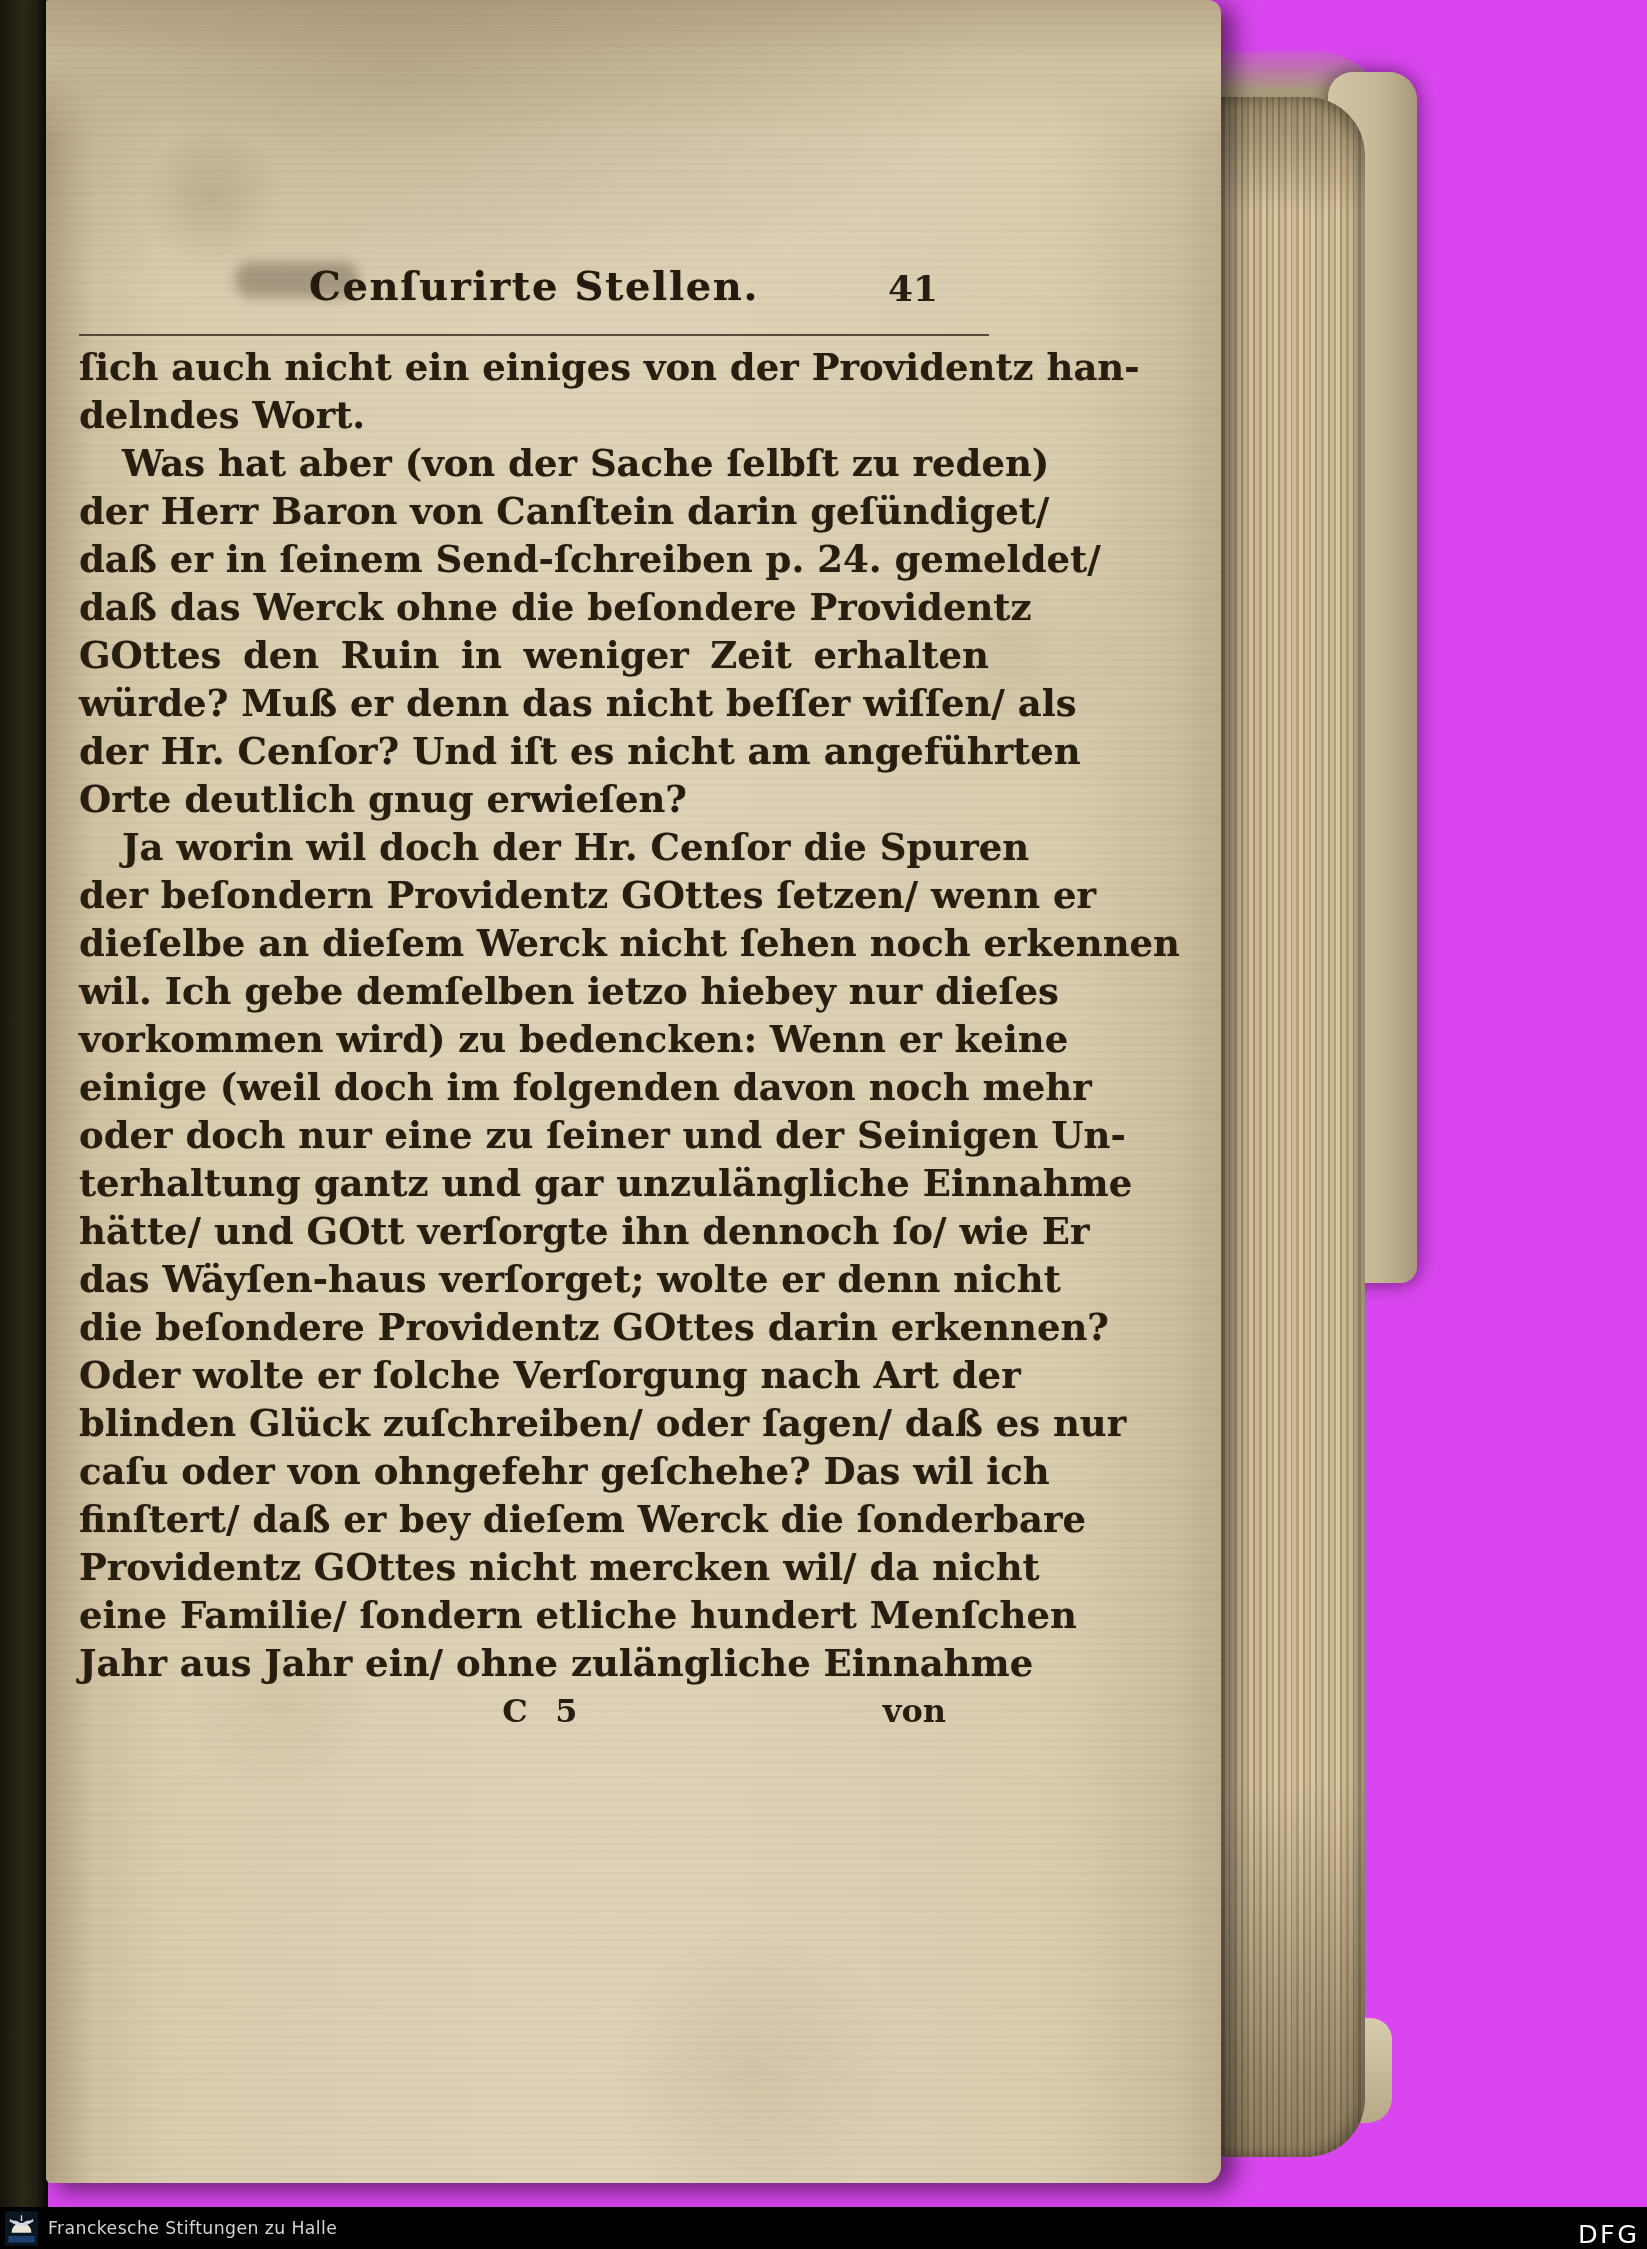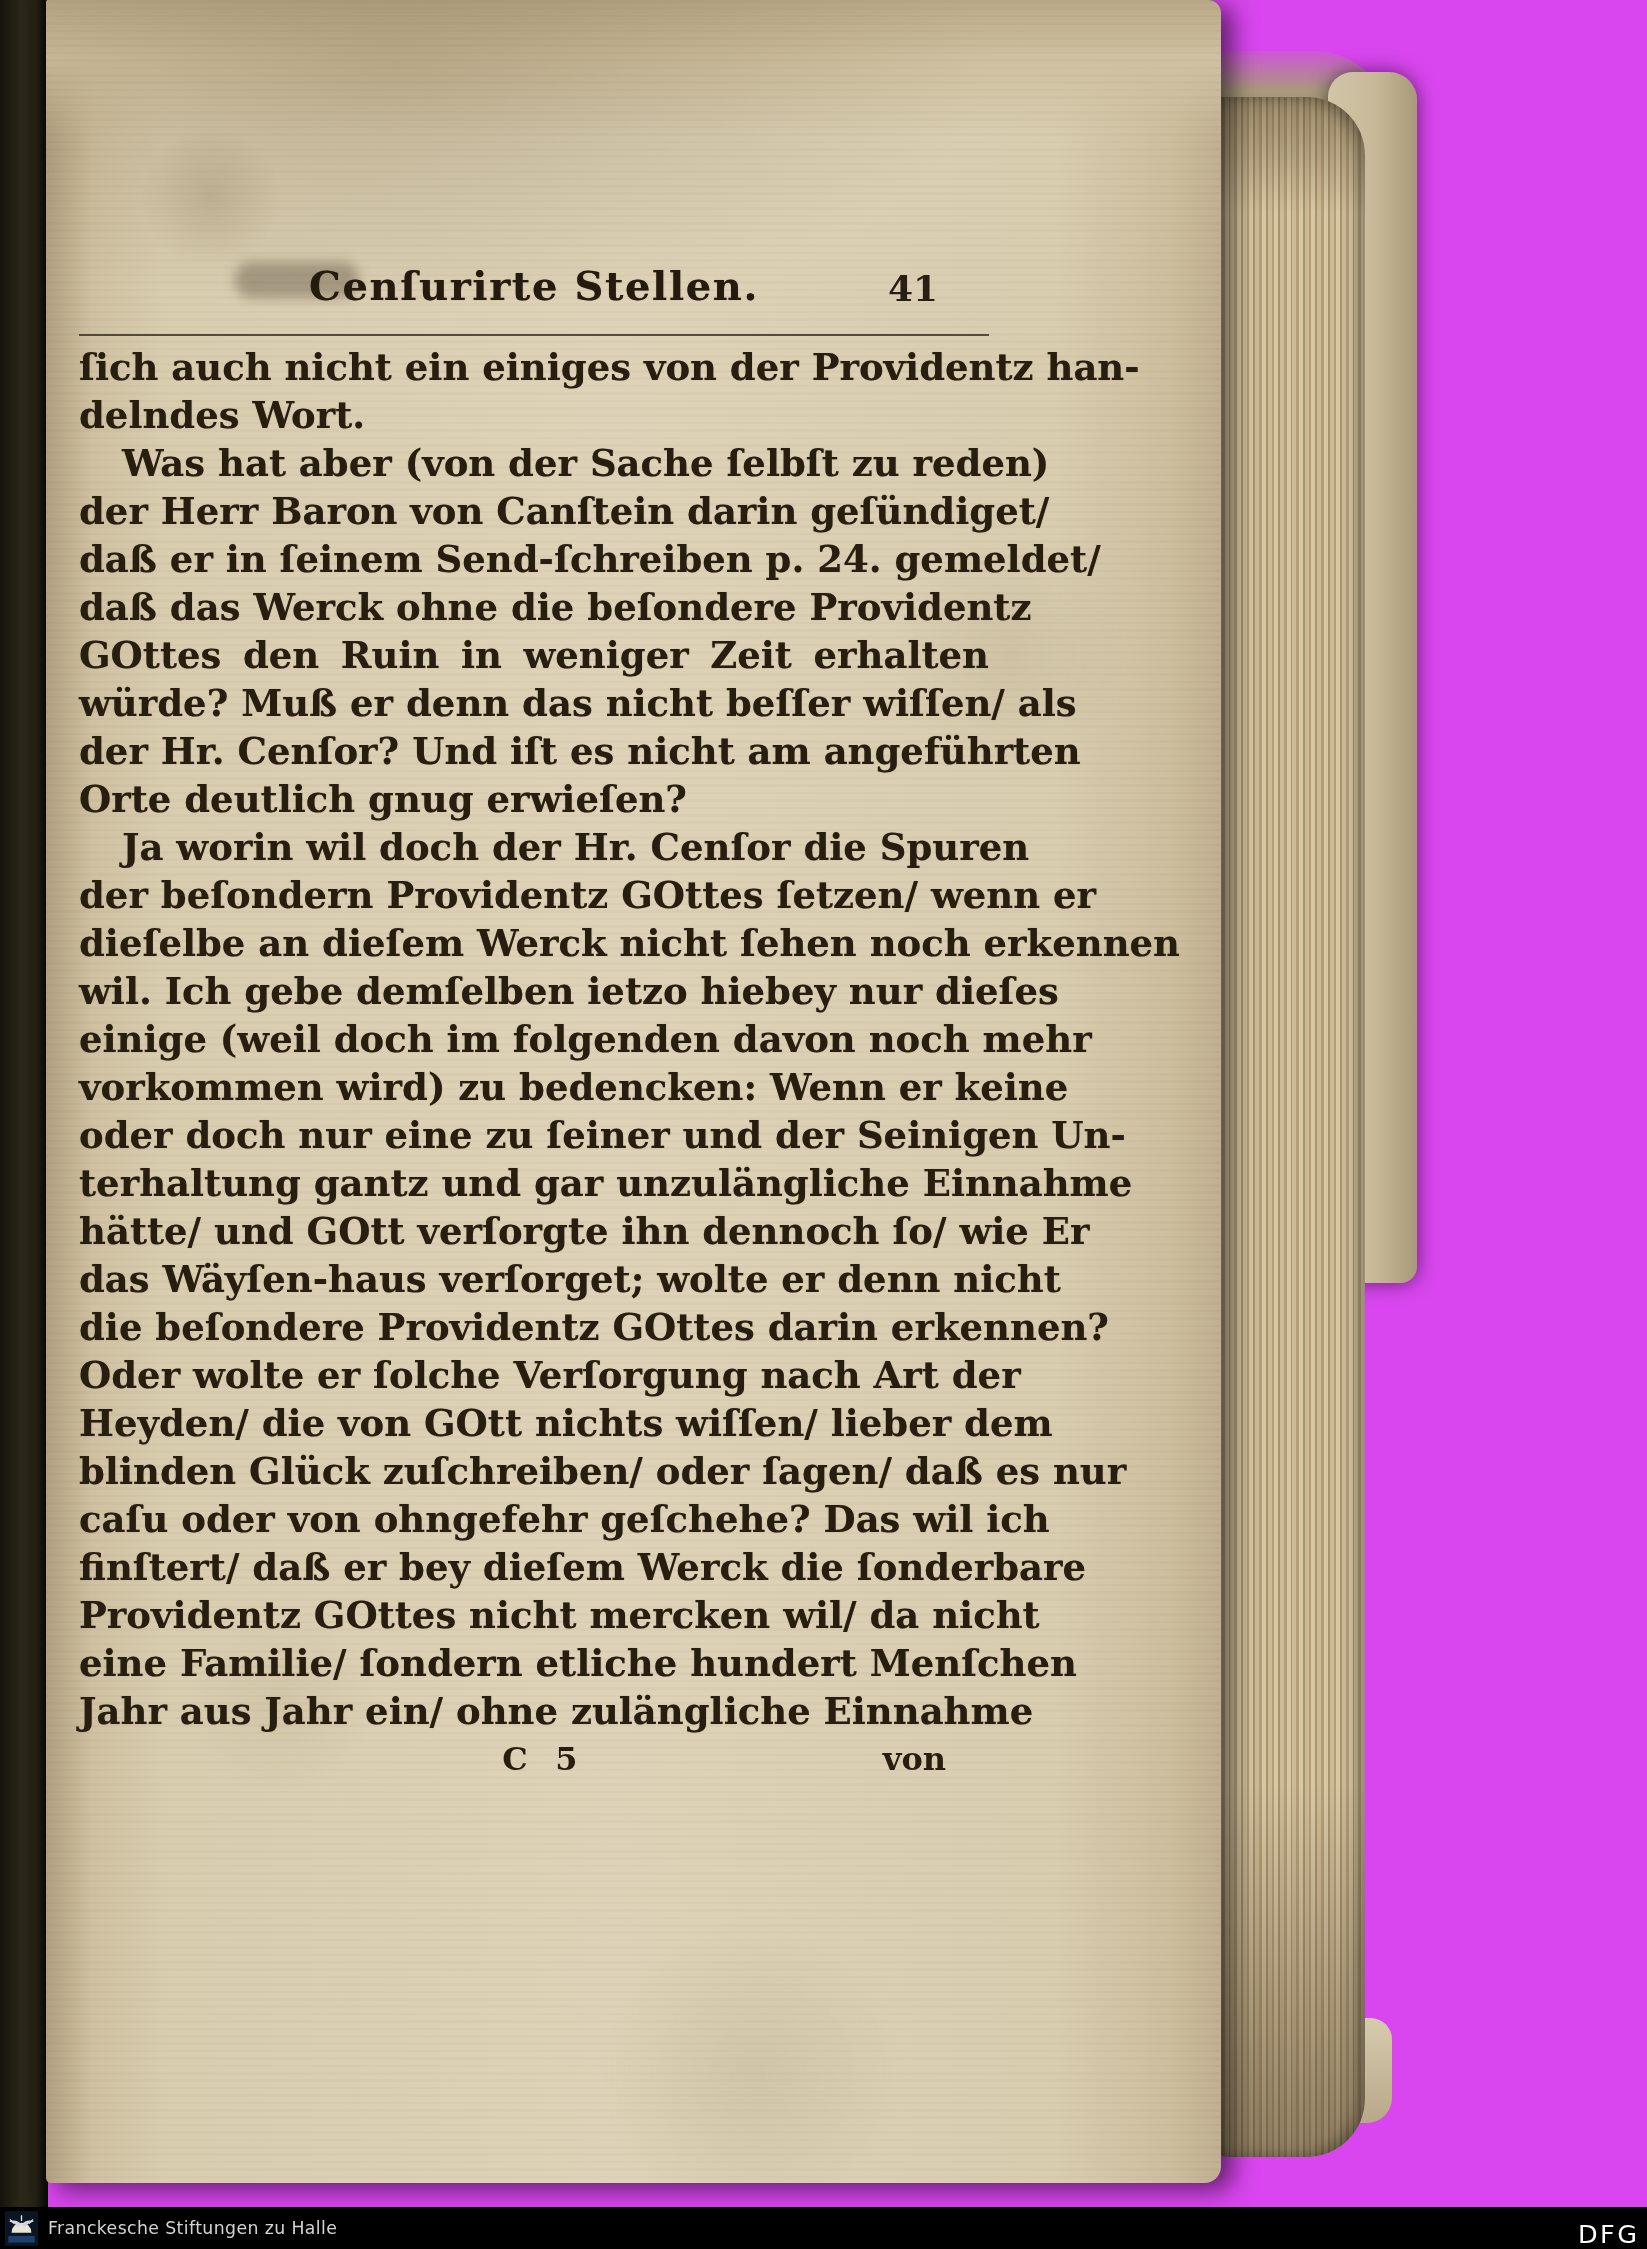--- a/index.html
+++ b/index.html
@@ -249,29 +249,28 @@
             <div class="line">GOttes den Ruin in weniger Zeit erhalten</div>
             <div class="line">würde? Muß er denn das nicht beſſer wiſſen/ als</div>
             <div class="line">der Hr. Cenſor? Und iſt es nicht am angeführten</div>
             <div class="line no-justify">Orte deutlich gnug erwieſen?</div>
           </div>
           <div class="paragraph">
             <div class="line indent">Ja worin wil doch der Hr. Cenſor die Spuren</div>
             <div class="line">der beſondern Providentz GOttes ſetzen/ wenn er</div>
             <div class="line">dieſelbe an dieſem Werck nicht ſehen noch erkennen</div>
             <div class="line">wil.  Ich gebe demſelben ietzo hiebey nur dieſes</div>
+            <div class="line">vorkommen wird) zu bedencken: Wenn er keine</div>
             <div class="line">einige (weil doch im folgenden davon noch mehr</div>
-            <div class="line">vorkommen wird) zu bedencken: Wenn er keine</div>
             <div class="line">oder doch nur eine zu ſeiner und der Seinigen Un-</div>
             <div class="line">terhaltung gantz und gar unzulängliche Einnahme</div>
             <div class="line">hätte/ und GOtt verſorgte ihn dennoch ſo/ wie Er</div>
             <div class="line">das Wäyſen-haus verſorget; wolte er denn nicht</div>
             <div class="line">die beſondere Providentz GOttes darin erkennen?</div>
             <div class="line">Oder wolte er ſolche Verſorgung nach Art der</div>
-            <div class="line">Heyden/ die von GOtt nichts wiſſen/ lieber dem</div>
             <div class="line">blinden Glück zuſchreiben/ oder ſagen/ daß es nur</div>
             <div class="line">caſu oder von ohngefehr geſchehe?  Das wil ich</div>
             <div class="line">finſtert/ daß er bey dieſem Werck die ſonderbare</div>
             <div class="line">Providentz GOttes nicht mercken wil/  da nicht</div>
             <div class="line">eine Familie/  ſondern etliche hundert Menſchen</div>
             <div class="line">Jahr aus Jahr ein/ ohne zulängliche Einnahme</div>
           </div>
         </div>
 
       <div class="signature-line">

